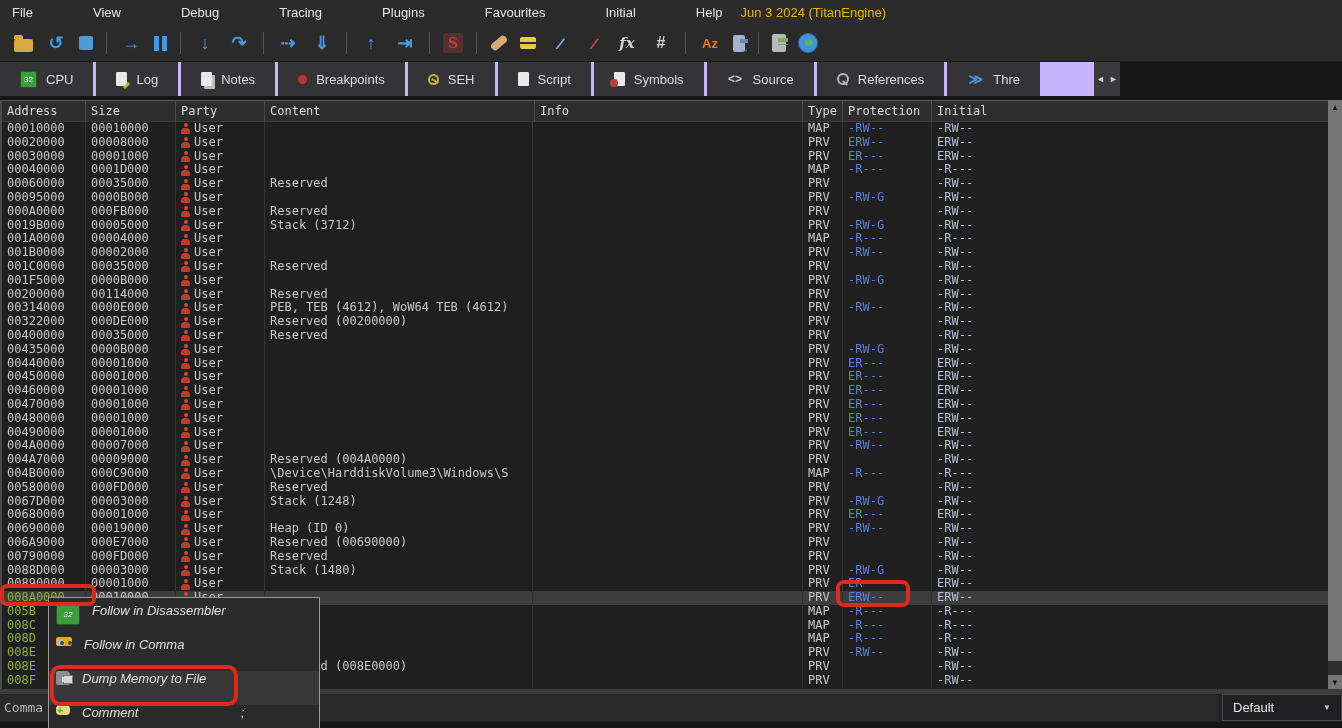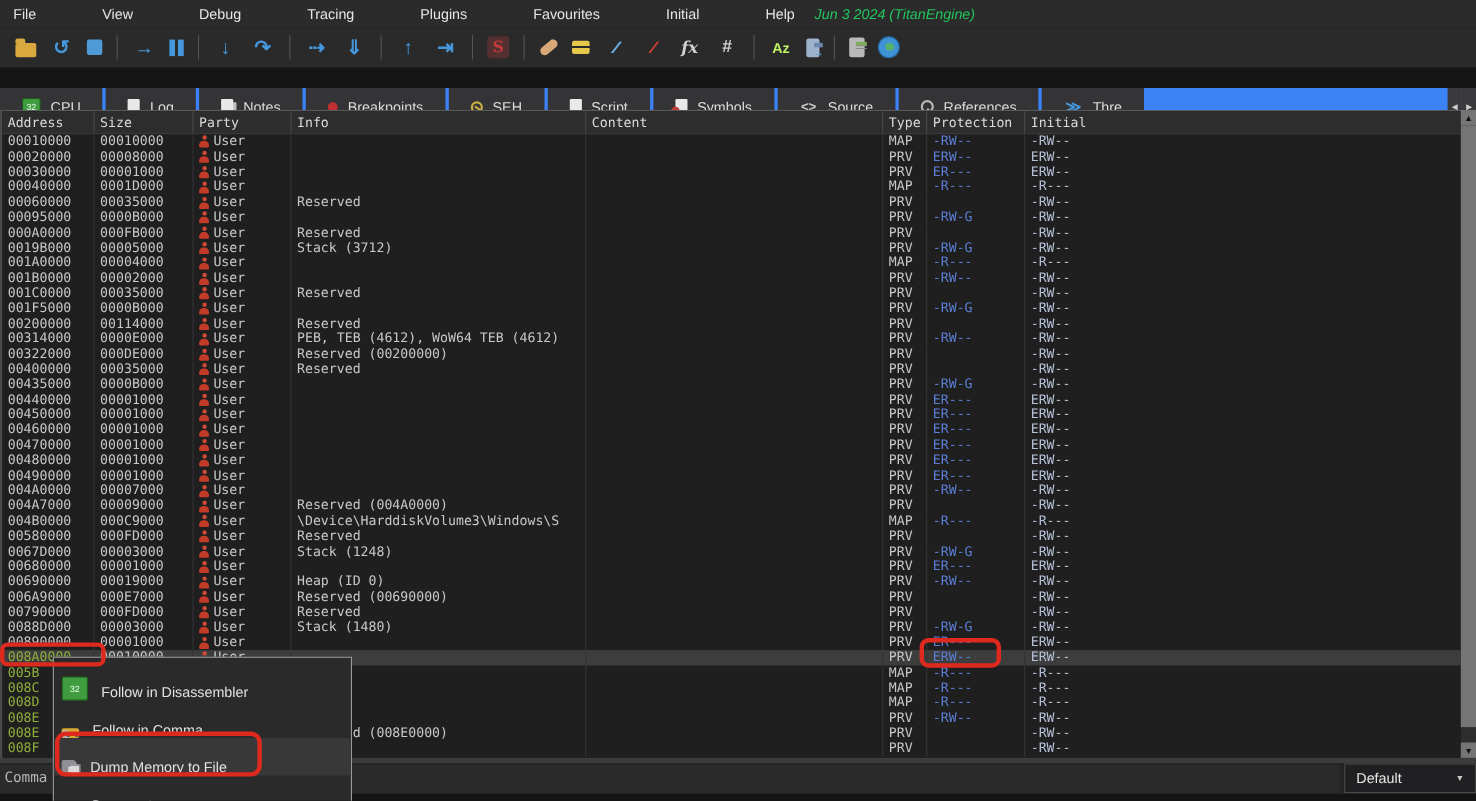--- a/index.html
+++ b/index.html
@@ -3,49 +3,49 @@
 <meta charset="utf-8">
 <style>
   html,body{margin:0;padding:0;background:#151515;}
   body{width:1342px;height:728px;position:relative;overflow:hidden;
        font-family:"Liberation Sans",sans-serif;-webkit-font-smoothing:antialiased;}
   
   .menubar{position:absolute;left:0;top:0;width:1342px;height:25px;background:#2b2b2b;
            display:flex;align-items:center;color:#e6e6e6;font-size:13px;}
   .menu-items{display:flex;align-items:center;gap:36px;}
   .menu-item{padding:0 12px;cursor:default;}
-  .menu-status{color:#22c55e;margin-left:6px;font-style:italic;}
+  .menu-status{color:#eab308;margin-left:6px;}
   
   .toolbar{position:absolute;left:0;top:25px;width:1342px;height:37px;background:#2a2a2a;
            display:flex;align-items:center;padding-left:8px;box-sizing:border-box;border-bottom:1px solid #1c1c1c;}
   .tb-icon{width:22px;height:22px;margin:0 6px;display:flex;align-items:center;justify-content:center;
            font-size:18px;font-weight:bold;color:#4598dd;position:relative;}
   .tb-sep{width:1px;height:22px;background:#555;margin:0 7px;}
   .tbi-open-file{background:#d9a93f;width:19px;height:13px;border-radius:2px;margin-top:5px;}
   .tbi-open-file::before{content:"";position:absolute;top:-4px;left:0;width:9px;height:4px;background:#d9a93f;border-radius:2px 2px 0 0;}
   .tbi-stop{background:#4f9bd8;width:14px;height:14px;border-radius:2px;}
   .tbi-pause{width:13px;height:15px;background:linear-gradient(90deg,#4598dd 0 5px,rgba(0,0,0,0) 5px 8px,#4598dd 8px 13px);}
   .tbi-scylla{background:#553030;width:20px;height:20px;border-radius:3px;font-size:14px;font-family:"DejaVu Serif",serif;}
   .tbi-patches{width:18px;height:8px;background:#d8a878;border-radius:4px;transform:rotate(-40deg);}
   .tbi-labels{width:16px;height:12px;background:linear-gradient(#e8c84a 0 5px,rgba(0,0,0,0) 5px 7px,#e8c84a 7px 12px);border-radius:2px;}
   .tbi-highlight,.tbi-marker{font-style:italic;font-size:15px;letter-spacing:-2px;}
   .tbi-fx{font-style:italic;font-size:15px;color:#d0d0d0;font-family:"DejaVu Serif",serif;}
   .tbi-hash{color:#d0d0d0;font-size:16px;}
-  .tbi-az{color:#bef264;font-size:13px;}
+  .tbi-az{color:#f97316;font-size:13px;}
   .tbi-pager{width:12px;height:17px;background:#9fb3cc;border-radius:2px;}
   .tbi-pager::before{content:"";position:absolute;top:4px;left:7px;width:8px;height:4px;background:#6c87ad;}
   .tbi-pager::after{content:"→";position:absolute;right:-4px;bottom:-2px;font-size:10px;color:#4598dd;}
   .tbi-calculator{width:14px;height:18px;background:#b9b9b9;border-radius:2px;}
   .tbi-calculator::before{content:"";position:absolute;top:4px;left:6px;width:10px;height:4px;background:#7fae5a;}
   .tbi-calculator::after{content:"";position:absolute;bottom:4px;left:6px;width:10px;height:7px;
         background:linear-gradient(#8a8a8a 0 1px,rgba(0,0,0,0) 1px 3px,#8a8a8a 3px 4px,rgba(0,0,0,0) 4px 7px);}
   .tbi-globe{width:18px;height:18px;border-radius:50%;background:#3f92d6;border:1px solid #2a6cab;}
   .tbi-globe::before{content:"";position:absolute;width:8px;height:7px;background:#57b26a;border-radius:40% 60% 50% 50%;top:5px;left:6px;}
   
-  .tabbar{position:absolute;left:0;top:80px;width:1342px;height:34px;background:#3b82f6;display:flex;align-items:stretch;}
+  .tabbar{position:absolute;left:0;top:62px;width:1120px;height:34px;background:#c4b5fd;display:flex;align-items:stretch;}
   .tab{display:flex;align-items:center;gap:9px;padding:0 20px;background:#343437;margin-right:3px;
        color:#dcdcdc;font-size:13px;position:relative;white-space:nowrap;overflow:hidden;}
   .tab.active{background:#2e3138;color:#6e96de;}
   .tab.active::after{content:"";position:absolute;left:0;right:0;bottom:0;height:3px;background:#4d6fce;}
   .tab-ico{width:17px;height:17px;position:relative;display:flex;align-items:center;justify-content:center;flex:none;}
   .tico-cpu-chip,.cmi-disassembler{background:#3f9c3f;border:1px solid #1e5c1e;border-radius:2px;width:15px;height:15px;
        color:#eaffea;font-size:8px;display:flex;align-items:center;justify-content:center;}
   .tico-cpu-chip::after,.cmi-disassembler::after{content:"32";}
   .tico-log-page,.tico-notes-page,.tico-script-scroll,.tico-symbols-page{width:11px;height:14px;background:#e9e9e9;border-radius:1px;position:relative;}
   .tico-log-page::after{content:"";position:absolute;right:-3px;bottom:-1px;width:7px;height:3px;background:#d9a93f;transform:rotate(-45deg);}
@@ -94,21 +94,21 @@
              font-family:"DejaVu Sans Mono",monospace;font-size:13px;}
   .cmd-frag-left{position:absolute;left:4px;top:5px;color:#b5b5b5;}
   .cmd-frag-right{position:absolute;left:338px;top:5px;color:#8a8a8a;}
   .profile-dd{position:absolute;left:1222px;top:0;width:120px;height:27px;background:#202023;border:1px solid #4a4a4a;
               box-sizing:border-box;color:#e8e8e8;font-size:13px;display:flex;align-items:center;padding:0 10px;}
   .profile-dd .caret{margin-left:auto;font-size:8px;color:#c8c8c8;}
   .bottomstrip{position:absolute;left:0;top:722px;width:1342px;height:6px;background:#141414;}
   
   .contextmenu{position:absolute;left:48px;top:597px;width:272px;height:160px;background:#2a2a2a;
                border:1px solid #9a9a9a;box-sizing:border-box;padding-top:5px;z-index:5;}
-  .cm-item{height:34px;display:flex;align-items:flex-end;padding:0 0 0 7px;color:#e2e2e2;font-size:13px;position:relative;}
+  .cm-item{height:34px;display:flex;align-items:flex-start;padding:0 0 0 7px;color:#e2e2e2;font-size:13px;position:relative;font-style:italic;}
   .cm-item.hl{background:#383838;}
   .cm-ico{width:22px;height:20px;margin-right:12px;position:relative;display:flex;align-items:center;justify-content:center;flex:none;}
   .cm-shortcut{position:absolute;left:192px;color:#e2e2e2;}
   .cmi-dump-truck{width:16px;height:9px;background:#d8a830;border-radius:2px;}
   .cmi-dump-truck::before{content:"";position:absolute;left:1px;top:2px;width:6px;height:7px;background:#b9b9b9;border-radius:1px;}
   .cmi-dump-truck::after{content:"";position:absolute;bottom:1px;left:4px;width:4px;height:4px;border-radius:50%;background:#4a4a4a;box-shadow:8px 0 0 #4a4a4a;}
   .cmi-save-file{width:14px;height:14px;background:#8e8e96;border-radius:2px 4px 2px 2px;}
   .cmi-save-file::before{content:"";position:absolute;left:7px;top:4px;width:8px;height:7px;background:#d8d8d8;border:1px solid #777;}
   .cmi-save-file::after{content:"";position:absolute;left:6px;bottom:3px;width:6px;height:5px;background:#d8d8d8;}
   .cmi-comment-bubble{width:14px;height:10px;background:#ecd87a;border-radius:4px;}
@@ -216,22 +216,22 @@
     <button>◄</button>
     <button>►</button>
   </div>
 </div>
 
 <div class="tablewrap">
   <div class="thead">
       <div class="hcell c0">Address</div>
       <div class="hcell c1">Size</div>
       <div class="hcell c2">Party</div>
+      <div class="hcell c4">Content</div>
       <div class="hcell c3">Info</div>
-      <div class="hcell c4">Content</div>
       <div class="hcell c5">Type</div>
       <div class="hcell c6">Protection</div>
       <div class="hcell c7">Initial</div>
     </div>
   <div class="tbody">
       <div class="trow"><div class="cell c0 addr">00010000</div><div class="cell c1">00010000</div><div class="cell c2"><div class="party-ico"></div><div class="party-label" style="display: inline;">User</div></div><div class="cell c3"></div><div class="cell c4"></div><div class="cell c5">MAP</div><div class="cell c6 prot">-RW--</div><div class="cell c7 init">-RW--</div></div>
       <div class="trow"><div class="cell c0 addr">00020000</div><div class="cell c1">00008000</div><div class="cell c2"><div class="party-ico"></div><div class="party-label" style="display: inline;">User</div></div><div class="cell c3"></div><div class="cell c4"></div><div class="cell c5">PRV</div><div class="cell c6 prot">ERW--</div><div class="cell c7 init">ERW--</div></div>
       <div class="trow"><div class="cell c0 addr">00030000</div><div class="cell c1">00001000</div><div class="cell c2"><div class="party-ico"></div><div class="party-label" style="display: inline;">User</div></div><div class="cell c3"></div><div class="cell c4"></div><div class="cell c5">PRV</div><div class="cell c6 prot">ER---</div><div class="cell c7 init">ERW--</div></div>
       <div class="trow"><div class="cell c0 addr">00040000</div><div class="cell c1">0001D000</div><div class="cell c2"><div class="party-ico"></div><div class="party-label" style="display: inline;">User</div></div><div class="cell c3"></div><div class="cell c4"></div><div class="cell c5">MAP</div><div class="cell c6 prot">-R---</div><div class="cell c7 init">-R---</div></div>
       <div class="trow"><div class="cell c0 addr">00060000</div><div class="cell c1">00035000</div><div class="cell c2"><div class="party-ico"></div><div class="party-label" style="display: inline;">User</div></div><div class="cell c3">Reserved</div><div class="cell c4"></div><div class="cell c5">PRV</div><div class="cell c6 prot"></div><div class="cell c7 init">-RW--</div></div>

